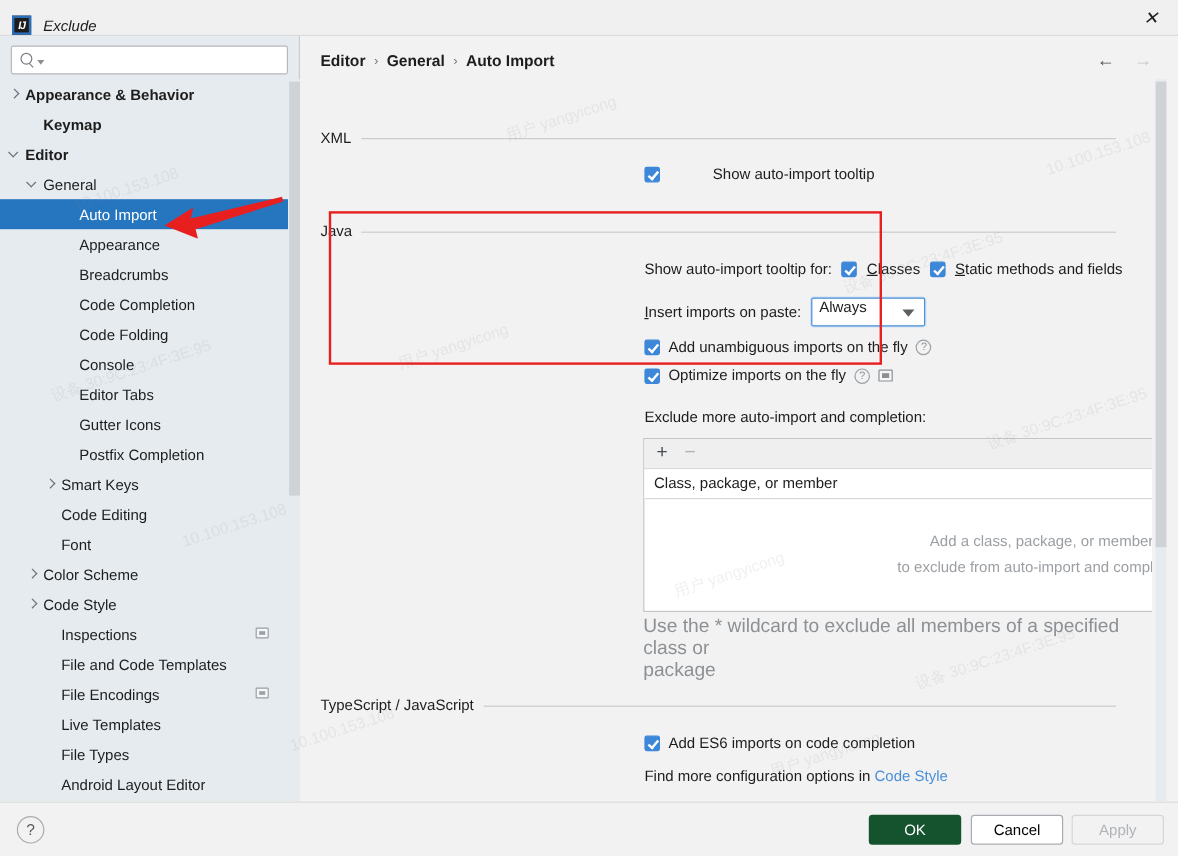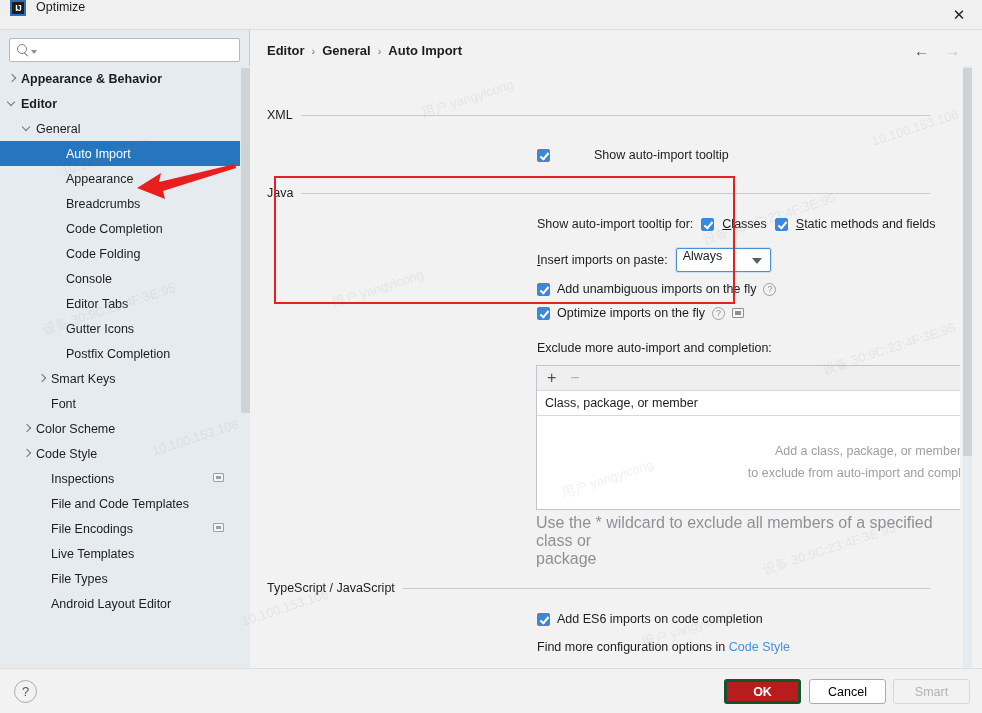--- a/index.html
+++ b/index.html
@@ -12,21 +12,21 @@
     color: #1d1d1d;
     background: #f2f2f2;
   }
 
   
   .titlebar {
     position: absolute; left: 0; top: 0;
     width: 982px; height: 30px;
     background: #f0f0f0;
     border-bottom: 1px solid #dcdcdc;
-    display: flex; align-items: flex-start;
+    display: flex; align-items: flex-end; font-style: italic;
   }
   .title-icon {
     width: 16px; height: 16px; margin-left: 10px;
     background: #1d1d1d; border: 2px solid #2b6fba;
     color: #fff; font-size: 9px; font-weight: bold;
     display: flex; align-items: center; justify-content: center;
     letter-spacing: -1px;
   }
   .title-text { margin-left: 10px; font-size: 12.5px; color: #1d1d1d; }
   .title-close {
@@ -245,60 +245,65 @@
     border: 1px solid #a9adb1; color: #55595d;
     font-size: 13px; text-align: center; line-height: 21px;
     background: #f2f2f2;
   }
   .btn {
     position: absolute; top: 10px; height: 25px;
     border-radius: 3px; font-size: 12.5px;
     display: flex; align-items: center; justify-content: center;
     font-family: "Liberation Sans", sans-serif;
   }
-  .btn-ok { left: 724px; width: 77px; background: #b91c1c; color: #fff;
-            border: 3px solid #14532d; font-weight: bold; }
+  .btn-ok { left: 724px; width: 77px; background: #14532d; color: #fff;
+            border: 3px solid #14532d; font-weight: normal; }
   .btn-cancel { left: 809px; width: 77px; background: #fff; color: #000000;
                 border: 1px solid #a9adb1; }
   .btn-apply { left: 893px; width: 77px; background: #f2f2f2; color: #b0b4b8;
                border: 1px solid #d4d7da; }
 
   
   .wm {
     position: absolute; color: rgba(130,140,150,0.13);
     font-size: 13px; transform: rotate(-18deg); pointer-events: none;
     white-space: nowrap; z-index: 20;
   }
 </style>
 </head>
 <body>
 
 <div class="titlebar">
   <div class="title-icon">IJ</div>
-  <div class="title-text">Optimize</div>
+  <div class="title-text">Exclude</div>
   <div class="title-close">✕</div>
 </div>
 
 <div class="body-area">
 
   <div class="sidebar">
     <div class="search-wrap">
       <div class="search-box">
         <span class="search-icon"></span>
         <span class="search-caret"></span>
         <input class="search-input" type="text" placeholder="" style="">
       </div>
     </div>
     <div class="tree" id="tree">
         <div class="tree-item bold">
           <span style="display: inline-block; width: 6px; flex: 0 0 6px;"></span>
           <span class="chev right"></span>
           <span class="tree-label">Appearance &amp; Behavior</span>
         </div>
         <div class="tree-item bold">
+          <span style="display: inline-block; width: 21px; flex: 0 0 21px;"></span>
+          <span class="chev"></span>
+          <span class="tree-label">Keymap</span>
+        </div>
+        <div class="tree-item bold">
           <span style="display: inline-block; width: 6px; flex: 0 0 6px;"></span>
           <span class="chev down"></span>
           <span class="tree-label">Editor</span>
         </div>
         <div class="tree-item">
           <span style="display: inline-block; width: 21px; flex: 0 0 21px;"></span>
           <span class="chev down"></span>
           <span class="tree-label">General</span>
         </div>
         <div class="tree-item selected">
@@ -343,20 +348,25 @@
         </div>
         <div class="tree-item">
           <span style="display: inline-block; width: 51px; flex: 0 0 51px;"></span>
           <span class="chev"></span>
           <span class="tree-label">Postfix Completion</span>
         </div>
         <div class="tree-item">
           <span style="display: inline-block; width: 36px; flex: 0 0 36px;"></span>
           <span class="chev right"></span>
           <span class="tree-label">Smart Keys</span>
+        </div>
+        <div class="tree-item">
+          <span style="display: inline-block; width: 36px; flex: 0 0 36px;"></span>
+          <span class="chev"></span>
+          <span class="tree-label">Code Editing</span>
         </div>
         <div class="tree-item">
           <span style="display: inline-block; width: 36px; flex: 0 0 36px;"></span>
           <span class="chev"></span>
           <span class="tree-label">Font</span>
         </div>
         <div class="tree-item">
           <span style="display: inline-block; width: 21px; flex: 0 0 21px;"></span>
           <span class="chev right"></span>
           <span class="tree-label">Color Scheme</span>
@@ -420,21 +430,21 @@
       <span class="nav-arrow disabled">→</span>
     </div>
 
     <div class="content">
 
       <div class="group-head" style="position:absolute; left:0; top:42px; width:700px;">
         <span>XML</span>
         <span class="gline"></span>
       </div>
 
-      <div class="chk-row" style="position:absolute; left:287px; top:82px;gap:44px;">
+      <div class="chk-row" style="position:absolute; left:287px; top:72px;gap:44px;">
         <span class="chk"></span>
         <span class="lbl">Show auto-import tooltip</span>
       </div>
 
       <div class="group-head" style="position:absolute; left:0; top:120px; width:700px;">
         <span>Java</span>
         <span class="gline"></span>
       </div>
 
       <div style="position:absolute; left:287px; top:151px; display:flex; align-items:center; gap:8px;">
@@ -513,21 +523,21 @@
 <div class="red-box"></div>
 
 <svg class="red-arrow" width="100" height="36" viewBox="0 0 100 36">
   <polygon points="0,25 24,10 22,19 98,1 99,5 26,28 28,36" fill="#e81f1f"></polygon>
 </svg>
 
 <div class="footer">
   <div class="help-btn">?</div>
   <div class="btn btn-ok">OK</div>
   <div class="btn btn-cancel">Cancel</div>
-  <div class="btn btn-apply">Smart</div>
+  <div class="btn btn-apply">Apply</div>
 </div>
 
 <div class="wm" style="left: 60px; top: 150px;">10.100.153.108</div>
 <div class="wm" style="left: 420px; top: 90px;">用户 yangyicong</div>
 <div class="wm" style="left: 700px; top: 210px;">设备 30:9C:23:4F:3E:95</div>
 <div class="wm" style="left: 150px; top: 430px;">10.100.153.108</div>
 <div class="wm" style="left: 560px; top: 470px;">用户 yangyicong</div>
 <div class="wm" style="left: 820px; top: 340px;">设备 30:9C:23:4F:3E:95</div>
 <div class="wm" style="left: 240px; top: 600px;">10.100.153.108</div>
 <div class="wm" style="left: 640px; top: 620px;">用户 yangyicong</div>

